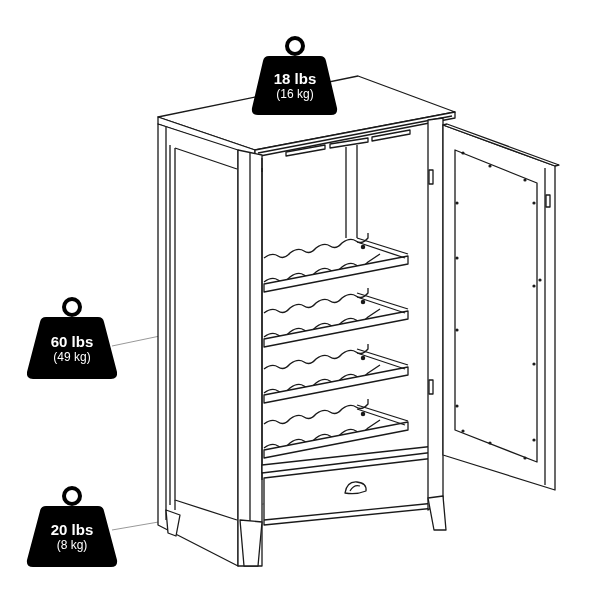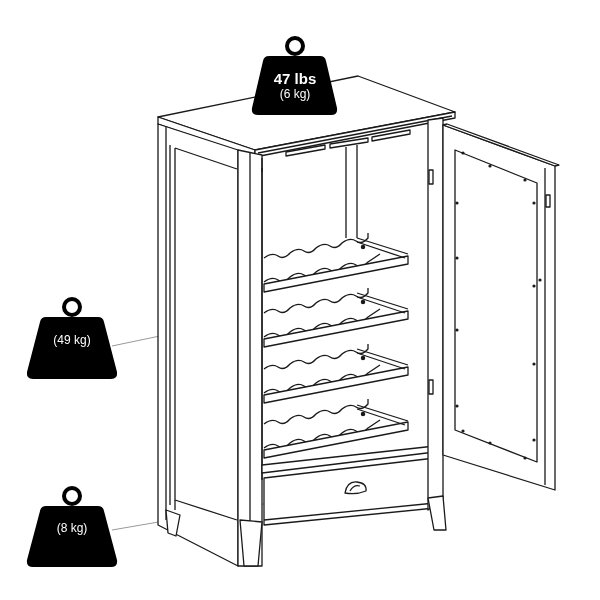--- a/index.html
+++ b/index.html
@@ -148,21 +148,23 @@
     <circle cx="72" cy="307" r="8" fill="none" stroke="#000" stroke-width="4"></circle>
     <path d="M46,317 L98,317 Q103,317 104,322 L117,372 Q118,379 111,379 L33,379 Q26,379 27,372 L40,322 Q41,317 46,317 Z" fill="#000"></path>
   </g>
   <g>
     <circle cx="72" cy="496" r="8" fill="none" stroke="#000" stroke-width="4"></circle>
     <path d="M46,506 L98,506 Q103,506 104,511 L117,560 Q118,567 111,567 L33,567 Q26,567 27,560 L40,511 Q41,506 46,506 Z" fill="#000"></path>
   </g>
 </svg>
 
 <div class="wlabel" style="left:250px;top:70px;">
-  <span class="lbs">47 lbs</span>
-  <span class="kg">(6 kg)</span>
+  <span class="lbs">18 lbs</span>
+  <span class="kg">(16 kg)</span>
 </div>
 <div class="wlabel" style="left:27px;top:333px;">
+  <span class="lbs">60 lbs</span>
   <span class="kg">(49 kg)</span>
 </div>
 <div class="wlabel" style="left:27px;top:521px;">
+  <span class="lbs">20 lbs</span>
   <span class="kg">(8 kg)</span>
 </div>
 
 </body></html>

